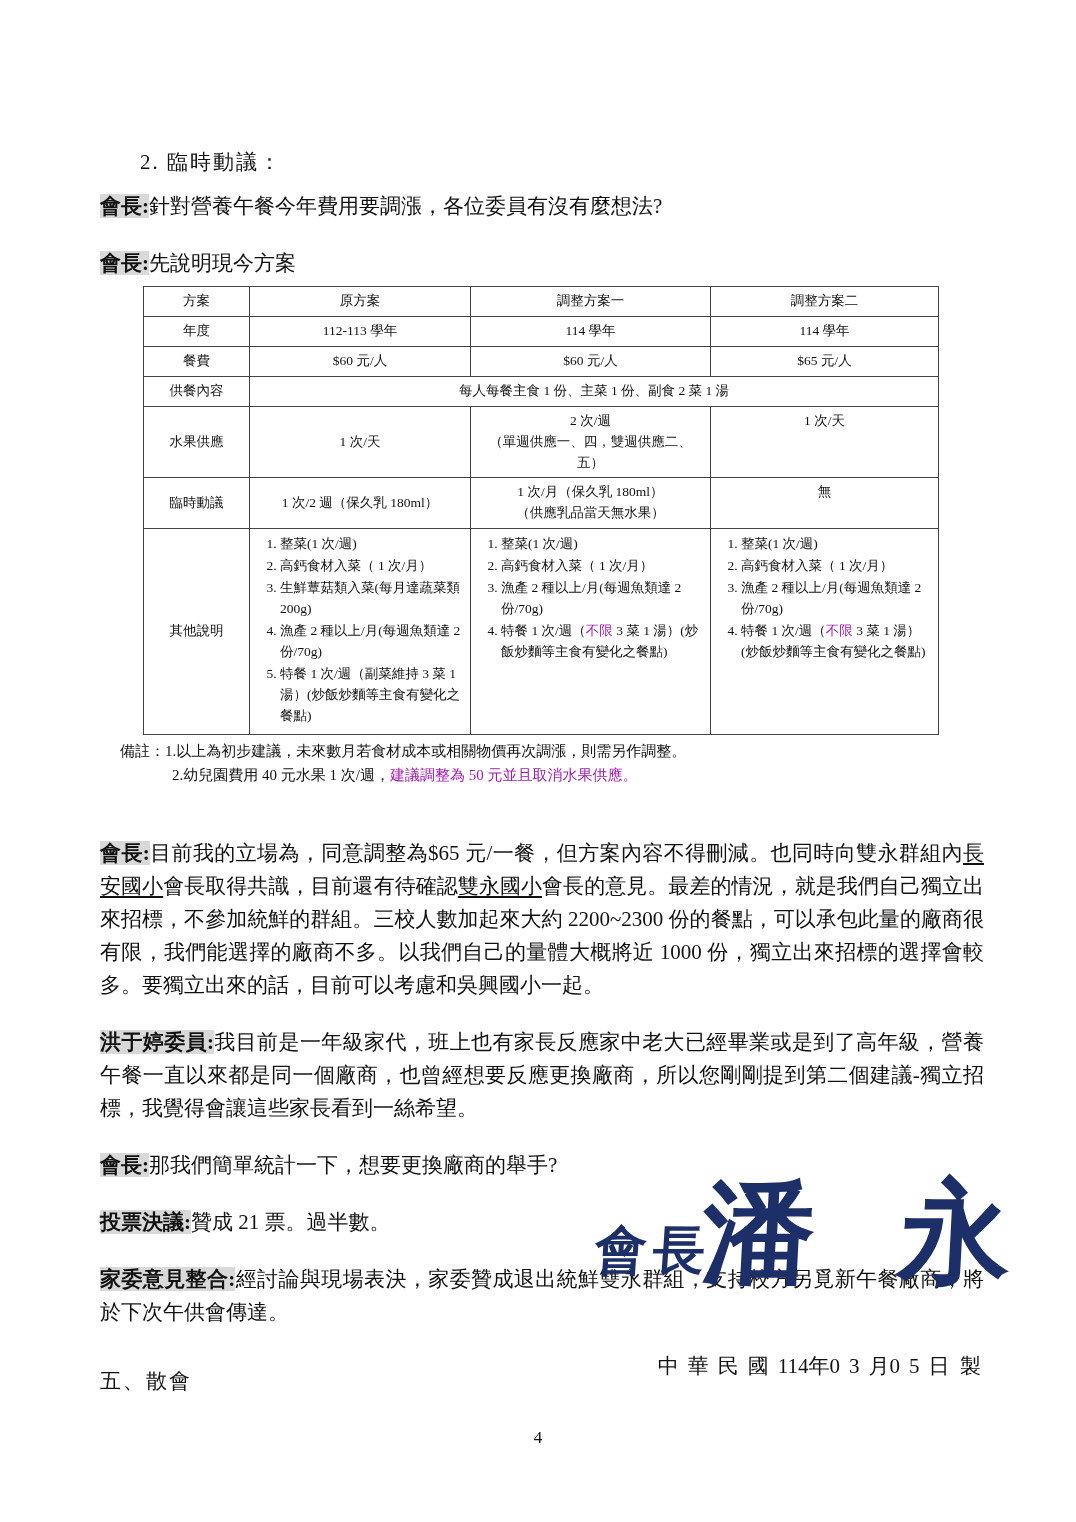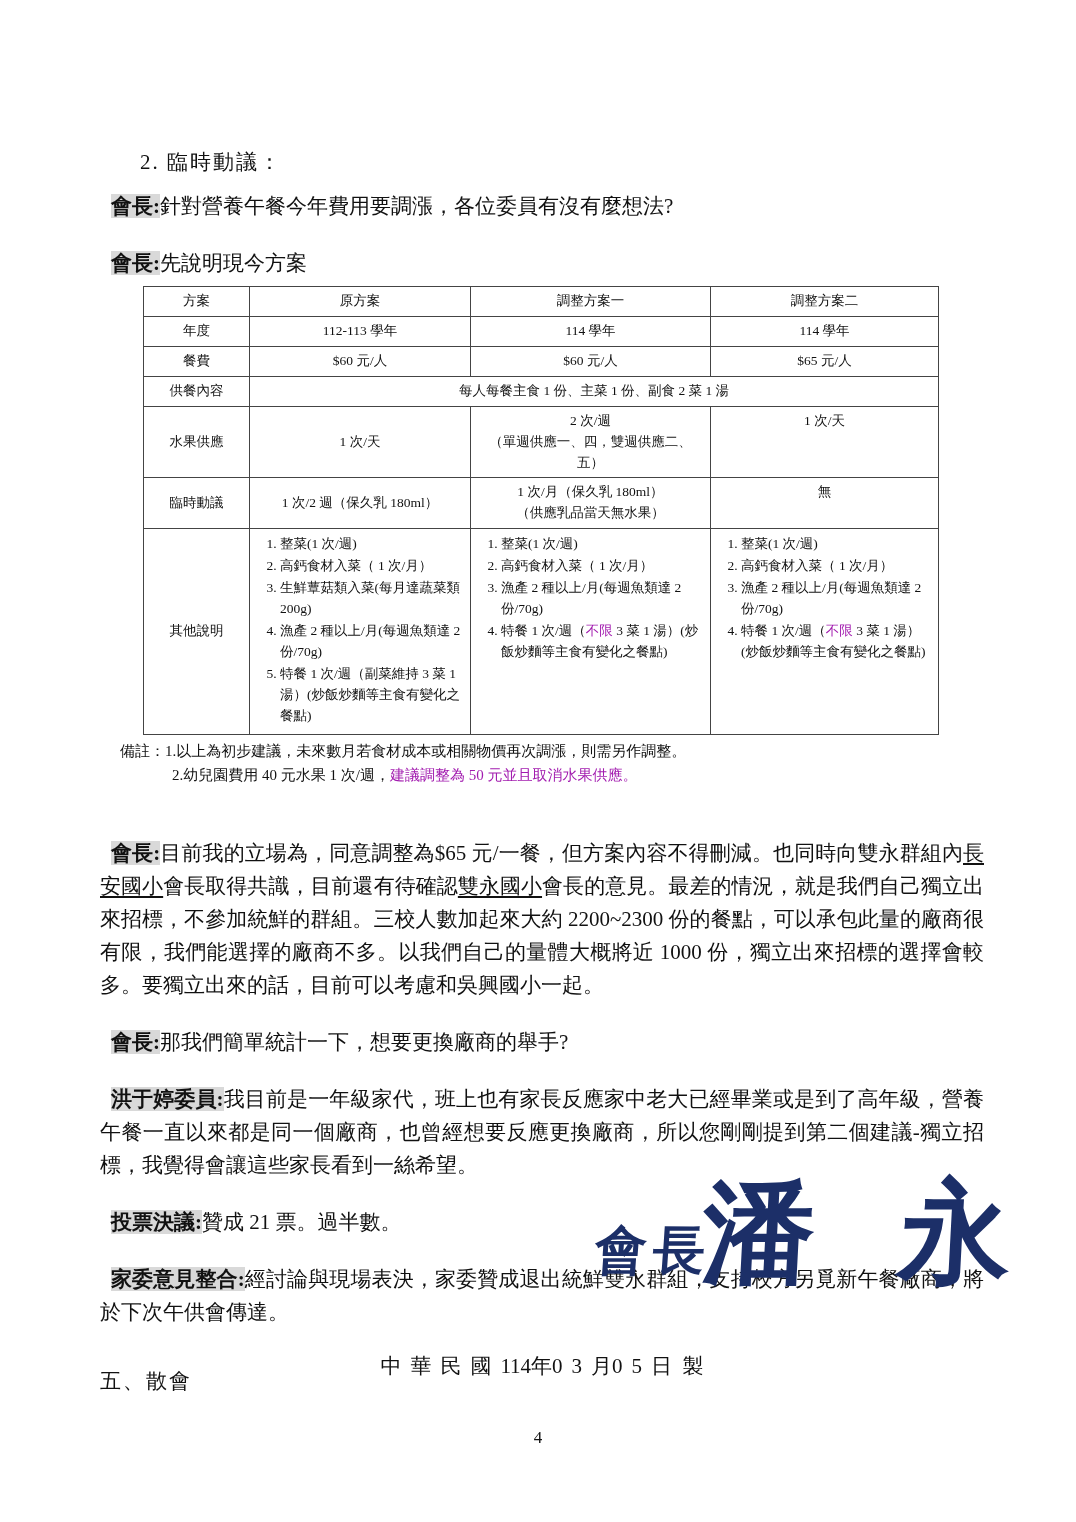--- a/index.html
+++ b/index.html
@@ -23,21 +23,20 @@
   }
   .para {
     font-size: 21px;
     line-height: 33px;
     margin-bottom: 24px;
     text-align: justify;
   }
   .speaker {
     font-weight: bold;
     background: #d9d9d9;
-    margin-left: 11px;
   }
   .u { text-decoration: underline; text-underline-offset: 3px; }
   .red { color: #a21caf; }
 
   
   .plan-table-wrap { margin: 6px 0 2px 43px; width: 795px; }
   table.plan {
     border-collapse: collapse;
     width: 795px;
     font-size: 13.5px;
@@ -97,21 +96,21 @@
     letter-spacing: 28px;
     transform: skewX(-3deg);
   }
 
   
   .date-line {
     position: absolute;
     left: 103px; right: 95px; top: 1352px;
     font-size: 21px;
     display: flex;
-    justify-content: center;
+    justify-content: flex-end;
     align-items: baseline;
   }
   .date-line .sp { letter-spacing: 9px; }
   .page-num {
     position: absolute;
     left: 0; right: 0; top: 1428px;
     text-align: center;
     font-size: 17px;
   }
 </style>
@@ -208,23 +207,23 @@
       </table>
   </div>
 
   <div class="notes">
     <div>備註：1.以上為初步建議，未來數月若食材成本或相關物價再次調漲，則需另作調整。</div>
     <div class="note2"><span>2.幼兒園費用 40 元水果 1 次/週，</span><span class="red">建議調整為 50 元並且取消水果供應。</span></div>
   </div>
 
   <p class="para"><span class="speaker">會長:</span><span>目前我的立場為，同意調整為$65 元/一餐，但方案內容不得刪減。也同時向雙永群組內</span><span class="u">長安國小</span><span>會長取得共識，目前還有待確認</span><span class="u">雙永國小</span><span>會長的意見。最差的情況，就是我們自己獨立出來招標，不參加統鮮的群組。三校人數加起來大約 2200~2300 份的餐點，可以承包此量的廠商很有限，我們能選擇的廠商不多。以我們自己的量體大概將近 1000 份，獨立出來招標的選擇會較多。要獨立出來的話，目前可以考慮和吳興國小一起。</span></p>
 
+  <p class="para"><span class="speaker">洪于婷委員:</span><span>我目前是一年級家代，班上也有家長反應家中老大已經畢業或是到了高年級，營養午餐一直以來都是同一個廠商，也曾經想要反應更換廠商，所以您剛剛提到第二個建議-獨立招標，我覺得會讓這些家長看到一絲希望。</span></p>
+
   <p class="para"><span class="speaker">會長:</span><span>那我們簡單統計一下，想要更換廠商的舉手?</span></p>
-
-  <p class="para"><span class="speaker">洪于婷委員:</span><span>我目前是一年級家代，班上也有家長反應家中老大已經畢業或是到了高年級，營養午餐一直以來都是同一個廠商，也曾經想要反應更換廠商，所以您剛剛提到第二個建議-獨立招標，我覺得會讓這些家長看到一絲希望。</span></p>
 
   <p class="para"><span class="speaker">投票決議:</span><span>贊成 21 票。過半數。</span></p>
 
   <p class="para"><span class="speaker">家委意見整合:</span><span>經討論與現場表決，家委贊成退出統鮮雙永群組，支持校方另覓新午餐廠商，將於下次午供會傳達。</span></p>
 
   <div class="closing">五、散會</div>
 
 </div>
 
 <div class="signature">

